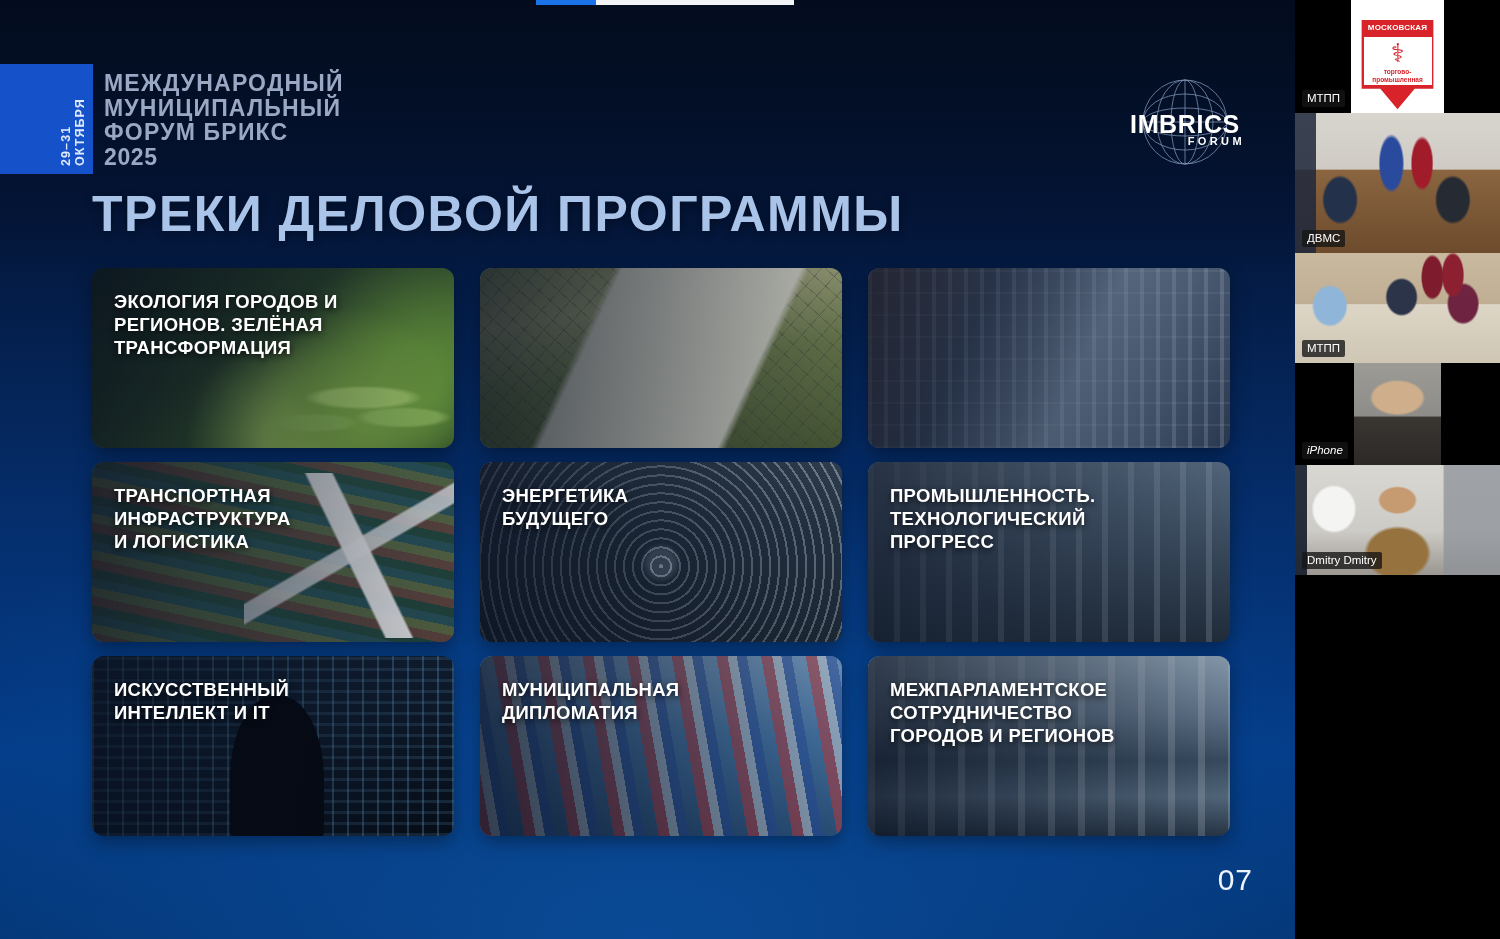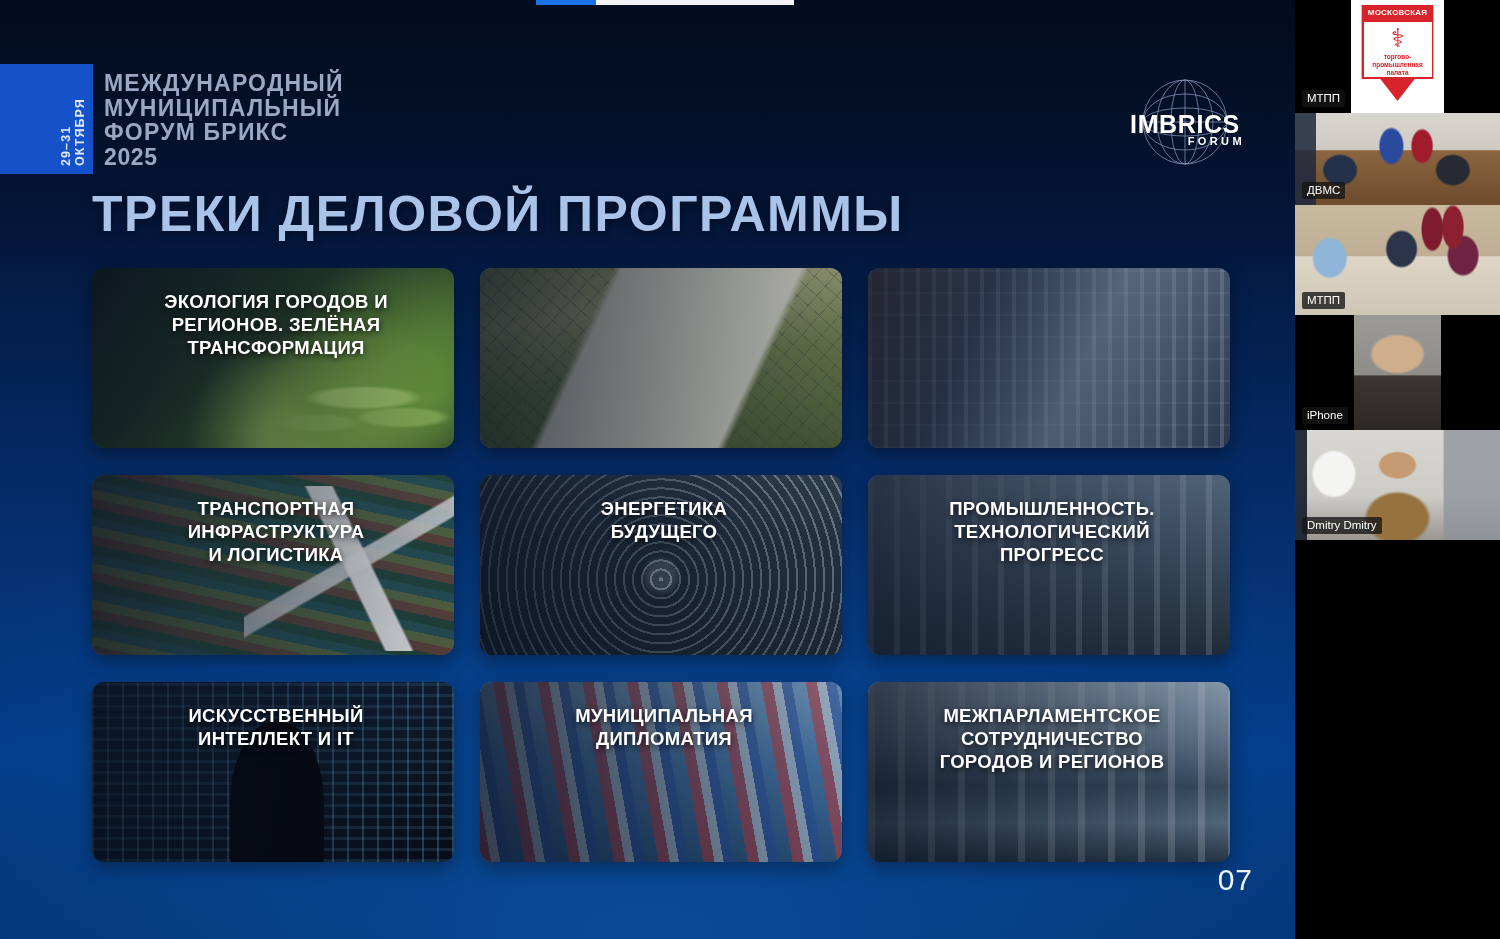--- a/index.html
+++ b/index.html
@@ -64,21 +64,21 @@
   
   .page-title {
     position:absolute; left:92px; top:185px; z-index:4;
     color:#a9c4e8; font-size:50px; font-weight:800; letter-spacing:1.5px;
     text-shadow:0 2px 10px rgba(0,0,0,.4);
   }
 
   
   .grid {
     position:absolute; left:92px; top:268px; width:1160px;
-    display:grid; grid-template-columns:repeat(3, 362px); gap:27px 26px; z-index:4;text-align:center;
+    display:grid; grid-template-columns:repeat(3, 362px); gap:14px 26px; z-index:4;
   }
   .card {
     position:relative; height:180px; border-radius:12px; overflow:hidden;
     box-shadow:0 6px 18px rgba(0,0,0,.35);
   }
   .card .photo { position:absolute; inset:0; }
   .card .shade {
     position:absolute; inset:0;
     background:linear-gradient(100deg, rgba(6,14,30,.72) 0%, rgba(6,14,30,.45) 48%, rgba(6,14,30,.12) 100%);
   }
@@ -162,36 +162,36 @@
 
   .page-number {
     position:absolute; right:42px; bottom:42px; z-index:4;
     color:#f0f4ff; font-size:30px; font-weight:400; letter-spacing:1px;
   }
 
   
   #strip { position:absolute; right:0; top:0; width:205px; height:939px; background:#000; z-index:50; }
   .tile { position:relative; width:205px; height:110px; overflow:hidden; background:#000; }
   .tile.t1 { height:113px; }
-  .tile.t2 { height:92px;padding-left:16px; }
+  .tile.t2 { height:140px;padding-left:16px; }
   .tile.t3 { height:110px; }
-  .tile.t4 { height:115px; }
+  .tile.t4 { height:102px;font-style:italic; }
   .tile.t5 { height:110px; }
   .tile .vid { position:absolute; inset:0; }
   .tile .name {
     position:absolute; left:7px; bottom:6px;
     background:rgba(20,20,20,.78); color:#fff;
     font-size:11.5px; font-weight:400; padding:1px 5px; border-radius:2px;
     line-height:15px; white-space:nowrap;
   }
   
   .v-mtpp-logo { background:#000; display:flex; align-items:center; justify-content:center; }
   .logo-card {
     width:93px; height:113px; background:#fff;
-    display:flex; flex-direction:column; align-items:center; padding-top:5px;
+    display:flex; flex-direction:column; align-items:center; padding-top:20px;
   }
   .logo-shield {
     width:78px; height:100px; position:relative;
     background:#d8232a;
     clip-path: polygon(4% 0%, 96% 0%, 96% 74%, 72% 74%, 50% 96%, 28% 74%, 4% 74%);
   }
   .logo-shield .inner {
     position:absolute; left:5px; right:5px; top:17px; bottom:28px; background:#fff;
   }
   .logo-top {

